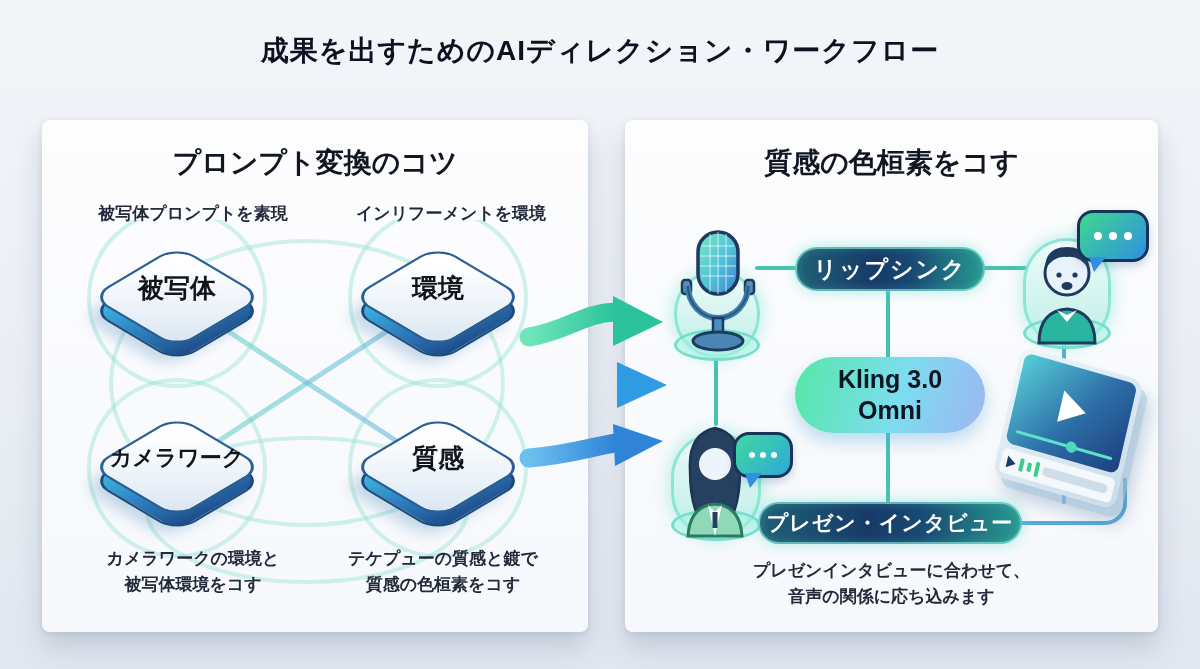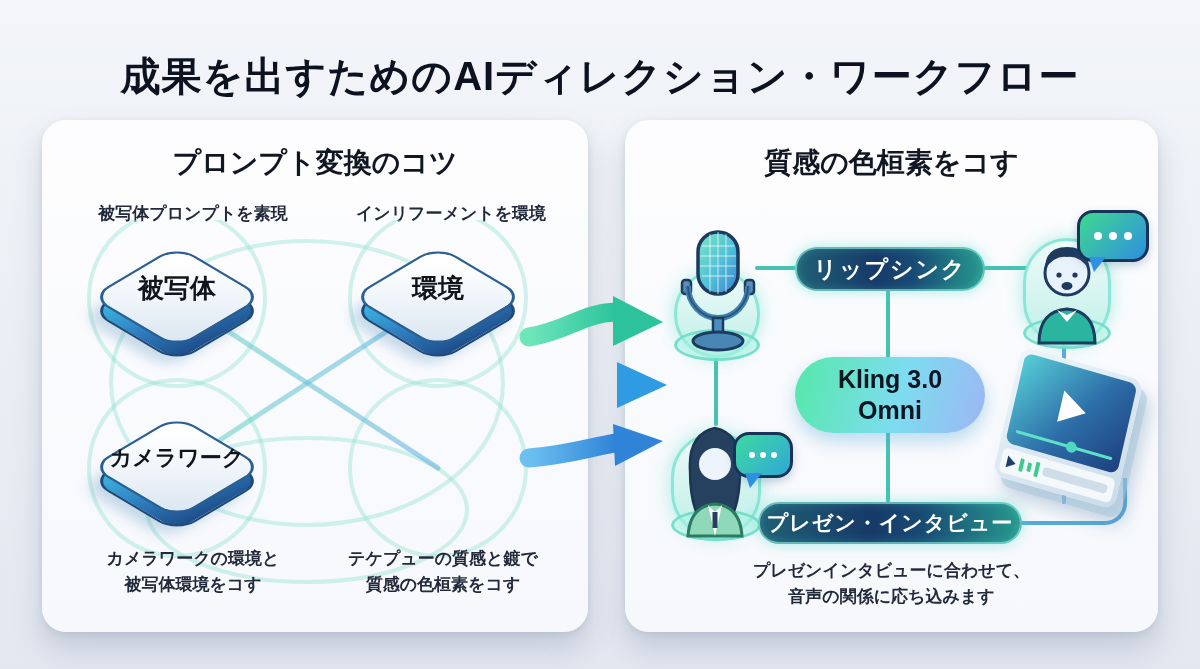--- a/index.html
+++ b/index.html
@@ -2,23 +2,23 @@
 <html><head>
 <meta charset="utf-8">
 <style>
   * { margin:0; padding:0; box-sizing:border-box; }
   html,body { width:1200px; height:669px; }
   body { font-family:"Liberation Sans","DejaVu Sans",sans-serif; overflow:hidden; }
   .stage { position:relative; width:1200px; height:669px;
            background:linear-gradient(180deg,#f3f5f9 0%,#eaeef4 55%,#e2e7f0 100%); }
 
   .main-title { position:absolute; top:32px; left:0; width:1200px; text-align:center;
-    font-size:40px; font-weight:800; color:#0d1220; letter-spacing:1px;margin-top:17px; }
-
-  .card { position:absolute; top:120px; height:512px; border-radius:24px;
+    font-size:28px; font-weight:800; color:#0d1220; letter-spacing:1px; }
+
+  .card { position:absolute; top:120px; height:512px; border-radius:8px;
     background:linear-gradient(180deg,#fdfdfe 0%,#f6f8fc 100%);
     box-shadow:0 16px 28px rgba(120,135,160,.30), 0 2px 6px rgba(120,135,160,.18); }
   .card-left { left:42px; width:546px; }
   .card-right { left:625px; width:533px; }
   .card-title { position:absolute; top:24px; left:0; width:100%; text-align:center;
     font-size:28px; font-weight:800; color:#101622; }
 
   .cap { position:absolute; font-size:17px; font-weight:600; color:#22293a; text-align:center; }
   .preline { white-space:pre-line; }
 
@@ -156,20 +156,25 @@
     </div>
     <div class="diamond" style="left:307px; top:116px;">
       <div class="d-depth"></div>
       <div class="d-face"></div>
       <div class="d-label">環境</div>
     </div>
     <div class="diamond" style="left:46px; top:286px;">
       <div class="d-depth"></div>
       <div class="d-face"></div>
       <div class="d-label small">カメラワーク</div>
+    </div>
+    <div class="diamond" style="left:307px; top:286px;">
+      <div class="d-depth"></div>
+      <div class="d-face"></div>
+      <div class="d-label">質感</div>
     </div>
 
     <div class="cap preline" style="left:16px; top:426px; width:270px; line-height:1.55;">カメラワークの環境と
 被写体環境をコす</div>
     <div class="cap preline" style="left:266px; top:426px; width:270px; line-height:1.55;">テケプューの質感と鍍で
 質感の色桓素をコす</div>
   </div>
 
   <svg class="arrows" width="160" height="200" viewBox="0 0 160 200">
     <defs>

